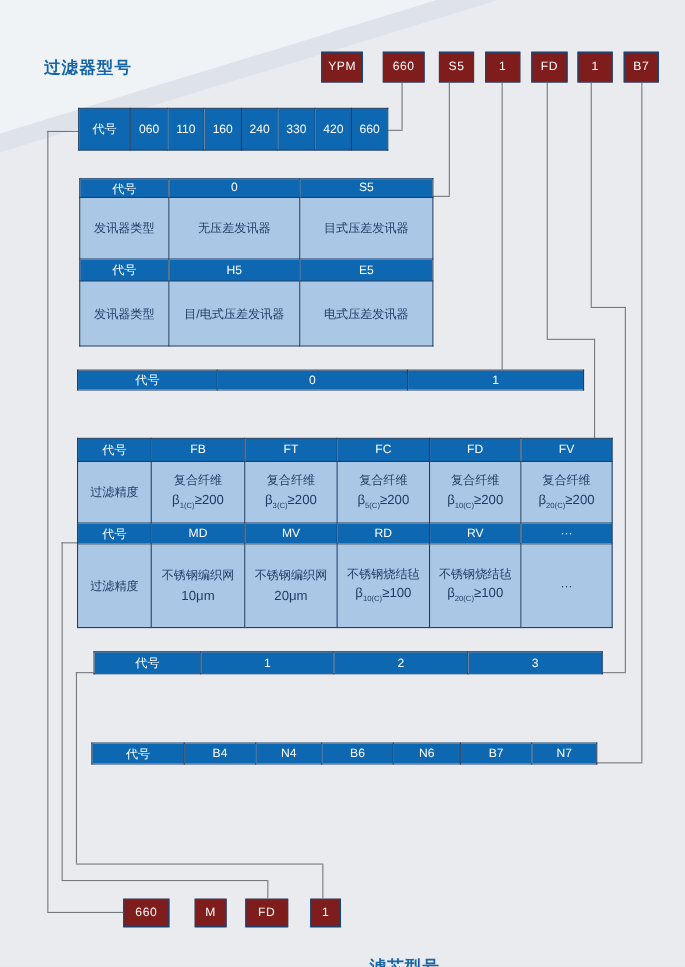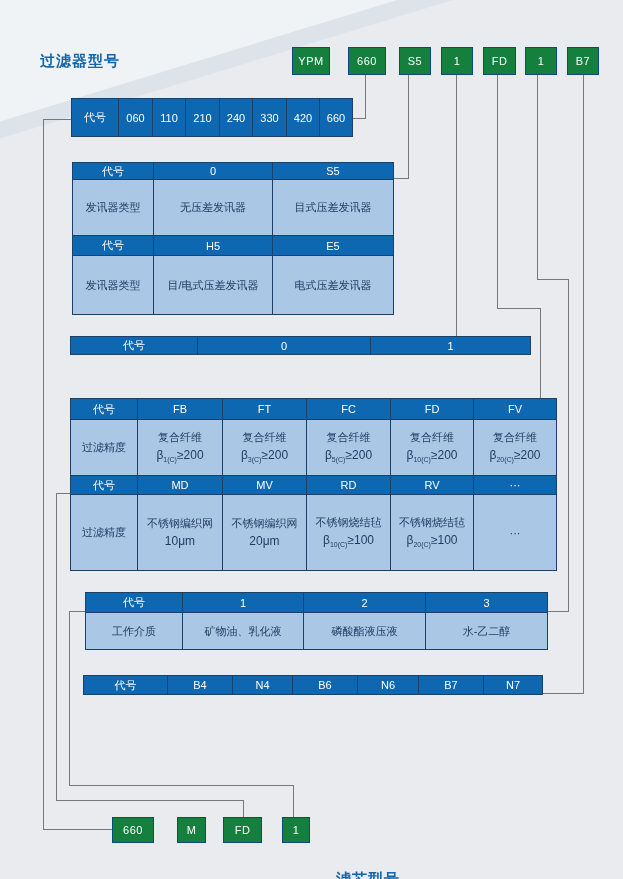--- a/index.html
+++ b/index.html
@@ -2,21 +2,21 @@
 <html><head>
 <meta charset="utf-8">
 <style>
   html,body{margin:0;padding:0;background:#cfd3d7;}
   .page{position:relative;width:623px;height:879px;background:#e9ebee;overflow:hidden;
         font-family:"Liberation Sans","DejaVu Sans",sans-serif;}
   .streak{position:absolute;pointer-events:none;}
   .s2{top:-248px;left:-190px;width:700px;height:330px;background:#dde3e9;transform:rotate(-17deg);}
   .s1{top:-262px;left:-200px;width:700px;height:330px;background:#f0f3f5;transform:rotate(-17deg);}
   .title{position:absolute;font-weight:bold;font-size:15px;color:#1565a8;letter-spacing:1px;white-space:nowrap;}
-  .code-box{position:absolute;top:47px;height:26px;background:#15803d;border:1px solid #0a4a80;
+  .code-box{position:absolute;top:47px;height:26px;background:#7f1d1d;border:1px solid #0a4a80;
             color:#ffffff;font-size:11px;display:flex;align-items:center;justify-content:center;
             letter-spacing:0.5px;}
   .code-box.bottom{top:817px;height:24px;}
   .line{position:absolute;background:#75797d;}
   .h{height:1px;}
   .v{width:1px;}
   .tbl{position:absolute;border-collapse:collapse;table-layout:fixed;font-size:11px;}
   .tbl td{border:1px solid #1c4066;text-align:center;vertical-align:middle;padding:0;overflow:hidden;}
   td.hd{background:#0e67b1;color:#ffffff;}
   td.lt{background:#abc7e6;color:#1e3a5f;}
@@ -87,21 +87,21 @@
         <col style="width:33px">
         <col style="width:34px">
         <col style="width:33px">
         <col style="width:33px">
       </colgroup>
     <tbody>
         <tr class="h37">
       <td class="hd">代号</td>
       <td class="hd">060</td>
       <td class="hd">110</td>
-      <td class="hd">210</td>
+      <td class="hd">160</td>
       <td class="hd">240</td>
       <td class="hd">330</td>
       <td class="hd">420</td>
       <td class="hd">660</td>
     </tr>
   </tbody>
     </table>
 
   <table class="tbl" style="left:72px;top:162px;width:321px;">
     <colgroup>
@@ -226,26 +226,20 @@
         <col style="width:121px">
         <col style="width:122px">
         <col style="width:122px">
       </colgroup>
     <tbody>
         <tr class="h19">
       <td class="hd">代号</td>
       <td class="hd">1</td>
       <td class="hd">2</td>
       <td class="hd">3</td>
-    </tr>
-    <tr class="h36">
-      <td class="lt">工作介质</td>
-      <td class="lt">矿物油、乳化液</td>
-      <td class="lt">磷酸酯液压液</td>
-      <td class="lt">水-乙二醇</td>
     </tr>
   </tbody>
     </table>
 
   <table class="tbl" style="left:83px;top:675px;width:459px;">
     <colgroup>
         <col style="width:84px">
         <col style="width:65px">
         <col style="width:60px">
         <col style="width:65px">

